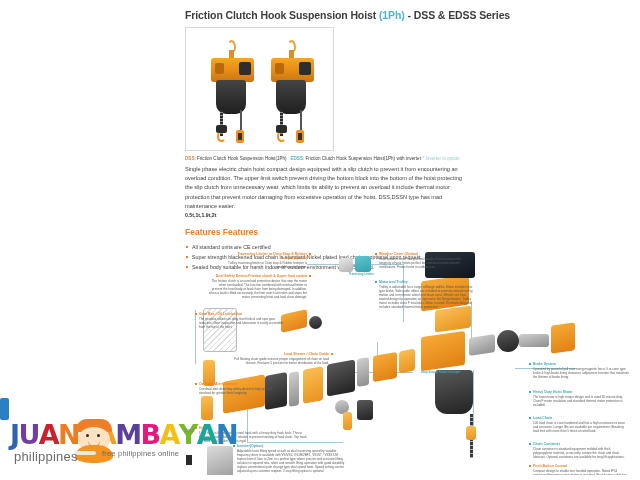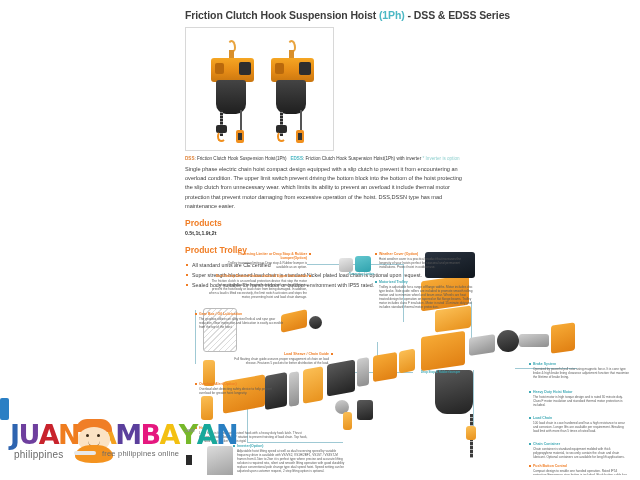--- a/index.html
+++ b/index.html
@@ -166,21 +166,21 @@
   }
   .wm-word {
     position: absolute; left: 4px; top: 2px;
     font-size: 27px; font-weight: bold; letter-spacing: -1.6px;
     line-height: 30px; white-space: nowrap;
     font-family: "DejaVu Sans", sans-serif;
   }
   .wm-word span { display: inline-block; }
   .wm-tag-l {
     position: absolute; left: 8px; top: 31px;
-    font-size: 10px; color: #6b6b6b; letter-spacing: 0.2px;
+    font-size: 13px; color: #6b6b6b; letter-spacing: 0.2px;
   }
   .wm-tag-r {
     position: absolute; left: 96px; top: 31px;
     font-size: 7.5px; color: #6b6b6b; letter-spacing: 0.2px;
   }
   .wm-url {
     position: absolute; left: 4px; top: 38px;
     font-size: 17px; font-weight: bold; color: #ffffff;
     letter-spacing: -0.4px; line-height: 22px; white-space: nowrap;
     text-shadow: 0 0 1px rgba(120,120,120,.55), 0 1px 1px rgba(90,90,90,.35);
@@ -260,24 +260,23 @@
         <div class="h-block"></div>
         <div class="h-hook"></div>
         <div class="h-pendant"></div>
       </div>
     </div>
 
     <div class="caption"><span class="code-dss">DSS</span><span>: Friction Clutch Hook Suspension Hoist(1Ph)</span>&nbsp;&nbsp;&nbsp;<span class="code-edss">EDSS</span><span>: Friction Clutch Hook Suspension Hoist(1Ph) with inverter</span>&nbsp;<span class="opt">* Inverter is option</span></div>
 
     <div class="desc">Single phase electric chain hoist compact design equipped with a slip clutch to prevent it from encountering an overload condition. The upper limit switch prevent driving the bottom block into the bottom of the hoist protecting the slip clutch from unnecessary wear. which limits its ability to prevent an overload it include thermal motor protection that prevent motor damaging from excessive operation of the hoist. DSS,DSSN type has mad maintenance easier.</div>
 
-    <div class="sec-head">Products</div>
     <div class="sec-sub">0.5t,1t,1.9t,2t</div>
 
-    <div class="sec-head">Product Trolley</div>
+    <div class="sec-head">Features Features</div>
     <ul class="feat-list">
       <li>All standard units are CE certified</li>
       <li>Super strength blackened load chain is standard Nickel plated load chain is optional upon request.</li>
       <li>Sealed body suitable for harsh indoor or outdoor environment with IP55 rated.</li>
     </ul>
 
     <div class="diagram">
 
       <div class="lead" style="left:122px;top:14px;width:96px;height:1px;border-top-width:.6px;"></div>
       <div class="lead" style="left:218px;top:14px;width:1px;height:58px;border-left-width:.6px;"></div>

